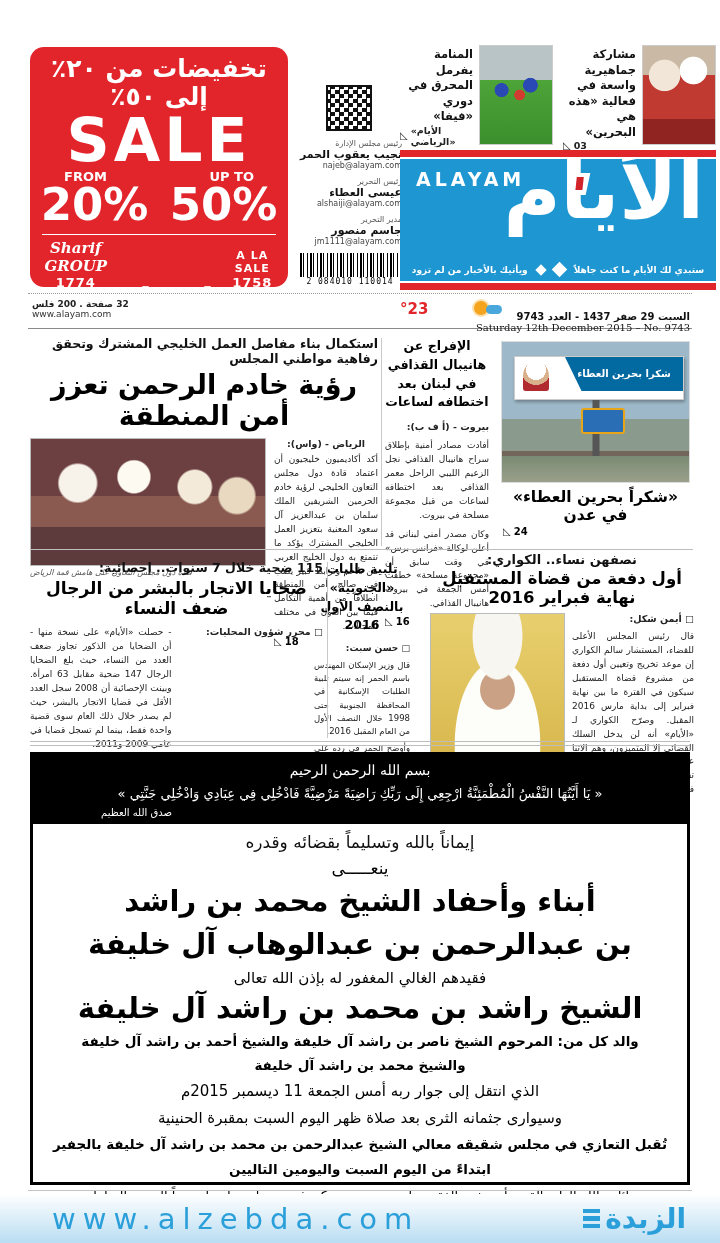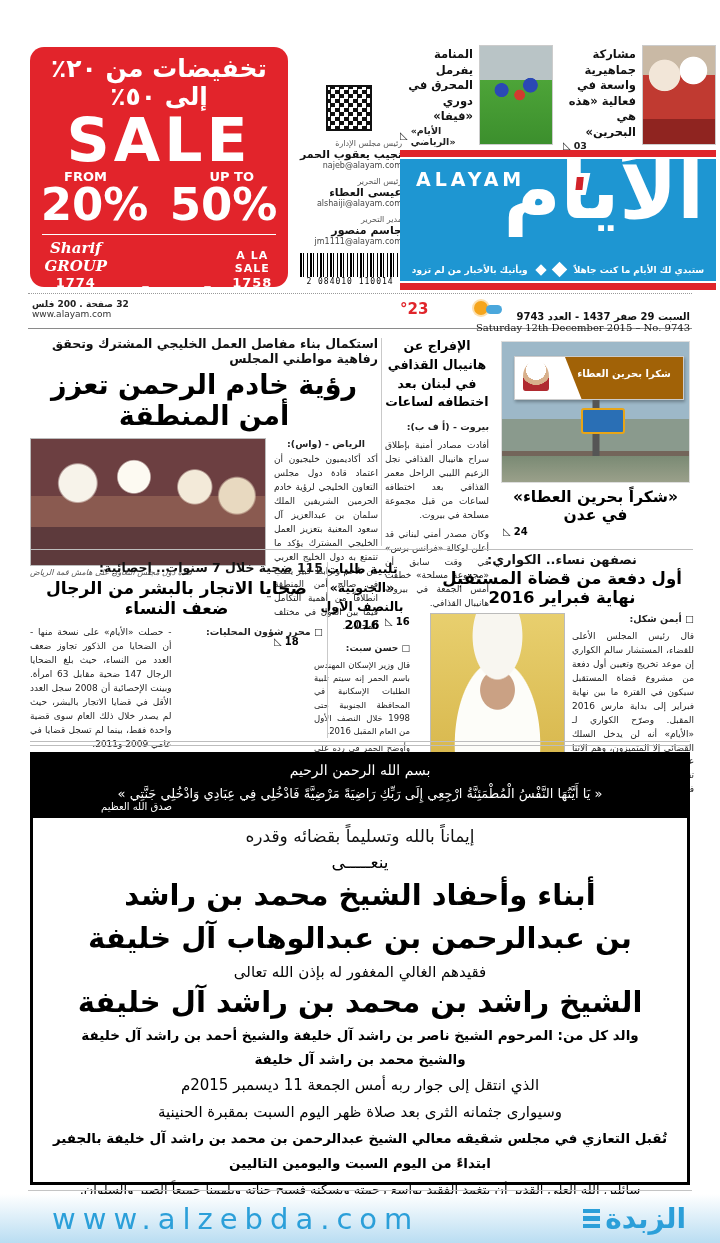--- a/index.html
+++ b/index.html
@@ -110,21 +110,21 @@
   .gaddafi .byline { margin:9px 0 7px; text-align:right; }
   .gaddafi p { margin-bottom:5px; }
 
   
   .billboard { position:absolute; left:497px; top:337px; width:197px; height:209px;
     border:2px dashed #53bbе8; border-color:#53bbe8; padding:4px; background:#fff; }
   .bb-photo { height:142px; position:relative; overflow:hidden; border:1px solid #ddd;
     background: linear-gradient(180deg,#9db8c8 0 55%, #8a9a8d 55% 78%, #73655a 78%); }
   .bb-banner { position:absolute; left:12px; top:14px; width:170px; height:44px; background:#fff;
     border:1px solid #ccc; box-shadow:1px 2px 3px rgba(0,0,0,.3); }
-  .bb-banner-red { position:absolute; right:0; top:0; width:118px; height:42px; background:#a16207;
+  .bb-banner-red { position:absolute; right:0; top:0; width:118px; height:34px; background:#0369a1;
     color:#fff; font-size:10px; font-weight:bold; direction:rtl; text-align:center; line-height:34px;
     clip-path:polygon(0 0,100% 0,100% 100%,14% 100%); }
   .bb-king { position:absolute; left:8px; top:4px; width:26px; height:30px; border-radius:50% 50% 10% 10%;
     background:radial-gradient(circle at 50% 30%, #fff 0 40%, #d8b08c 41% 60%, #b02a30 61%); }
   .bb-pole { position:absolute; left:50%; top:58px; width:7px; height:90px; background:#555; transform:translateX(-50%); }
   .bb-sign2 { position:absolute; left:42%; top:66px; width:44px; height:26px; background:#2a6fb5;
      border:2px solid #e8a517; border-radius:3px; }
   .bb-street { position:absolute; bottom:0; left:0; right:0; height:26px;
      background:linear-gradient(180deg,#7a8a74, #9aa08a); }
   .bb-caption { font-size:15.5px; font-weight:bold; text-align:center; direction:rtl; margin-top:5px; color:#000;}
@@ -163,21 +163,21 @@
   
   .vline { position:absolute; width:1px; background:#c9c9c9; }
   .hline { position:absolute; height:1px; background:#bdbdbd; }
 
   
   .obit { position:absolute; left:30px; top:752px; width:660px; height:433px;
     border:3px solid #000; background:#fff; }
   .obit-band { background:#000; color:#fff; text-align:center; padding:7px 0 6px; }
   .obit-bismillah { font-size:14px; font-family:"DejaVu Serif", serif; }
   .obit-verse { font-size:13px; margin-top:8px; direction:rtl; }
-  .obit-sadaqa { font-size:10px; text-align:left; padding-left:68px; direction:rtl; }
+  .obit-sadaqa { font-size:10px; text-align:left; padding-left:68px; margin-top:6px; direction:rtl; }
   .obit-body { text-align:center; direction:rtl; padding-top:8px; }
   .ob-l1 { font-size:17px; color:#111; }
   .ob-l2 { font-size:17px; margin-top:6px; }
   .ob-fam { font-size:29px; font-weight:bold; line-height:1.35; margin-top:4px; }
   .ob-fakid { font-size:15px; margin-top:5px; }
   .ob-name { font-size:29px; font-weight:bold; margin-top:4px; }
   .ob-rel { font-size:13.5px; font-weight:bold; margin-top:8px; }
   .ob-line { font-size:15px; margin-top:9px; }
   .ob-cond { font-size:13.5px; font-weight:bold; margin-top:9px; }
   .ob-prayer { font-size:13px; margin-top:11px; padding:0 20px; }

